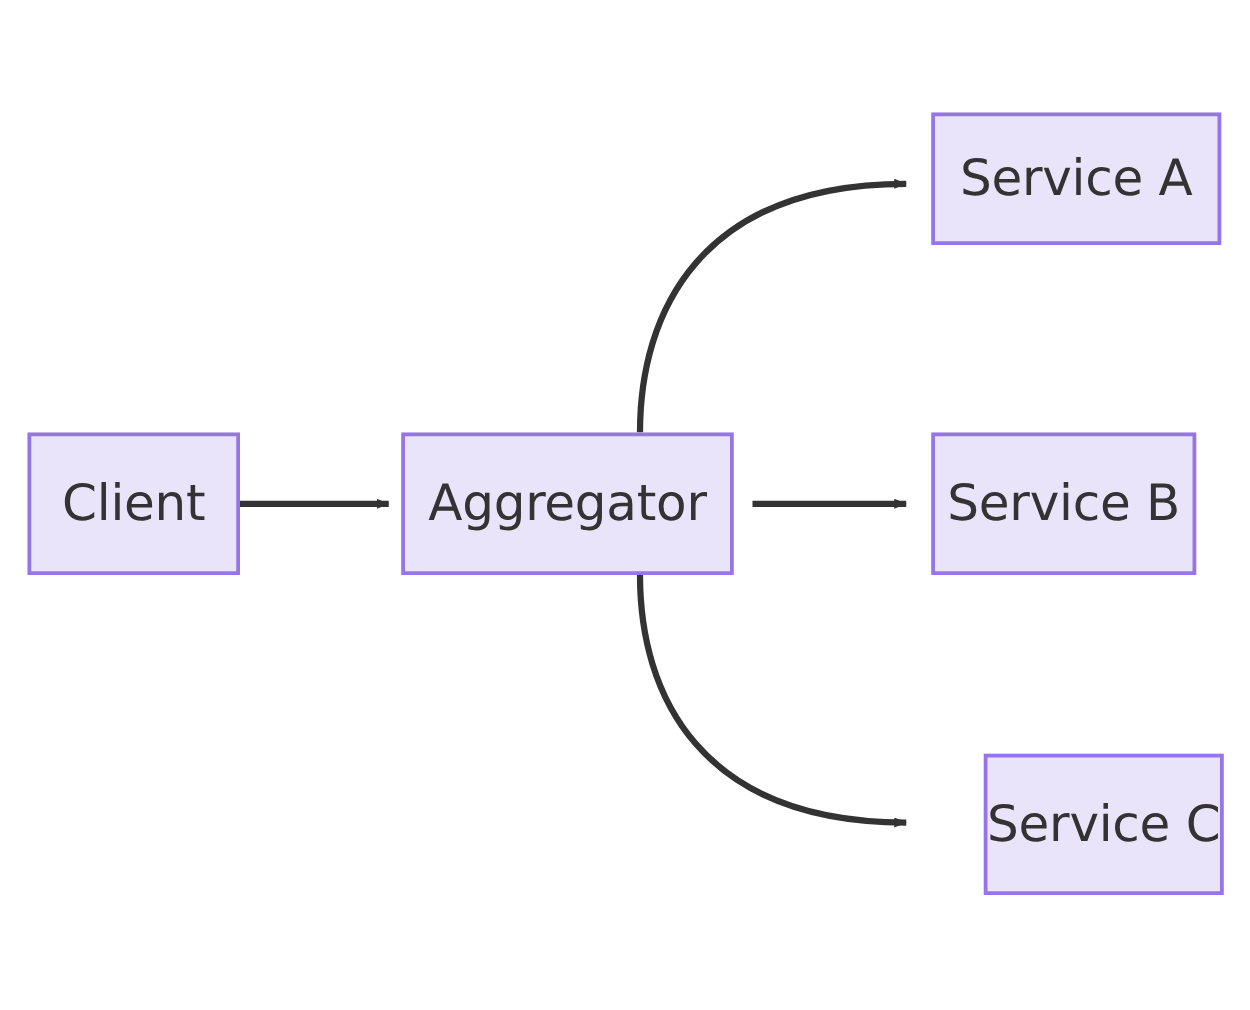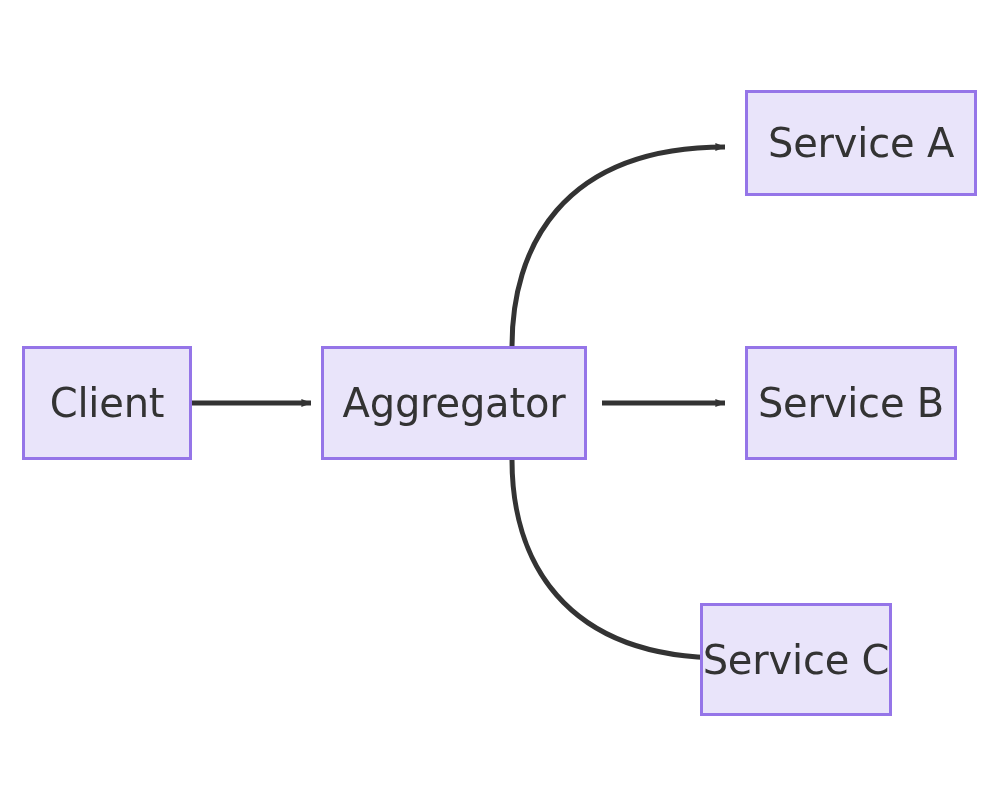--- a/index.html
+++ b/index.html
@@ -42,21 +42,21 @@
     line-height: 1;
     font-family: "DejaVu Sans", sans-serif;
     white-space: nowrap;
     letter-spacing: -0.2px;
   }
   
   #node-client     { left: 22px;  top: 346px; width: 170px; height: 114px; }
   #node-aggregator { left: 321px; top: 346px; width: 266px; height: 114px; }
   #node-service-a  { left: 745px; top: 90px;  width: 232px; height: 106px; }
   #node-service-b  { left: 745px; top: 346px; width: 212px; height: 114px; }
-  #node-service-c  { left: 700px; top: 603px; width: 192px; height: 113px; }
+  #node-service-c  { left: 787px; top: 603px; width: 192px; height: 113px; }
 </style>
 </head>
 <body>
 
 <div id="diagram-canvas">
 
   <svg id="edge-layer" viewBox="0 0 1000 808" width="1000" height="808" xmlns="http://www.w3.org/2000/svg">
     <defs>
       <marker id="arrowhead" markerWidth="10" markerHeight="8" refX="9.6" refY="4" orient="auto" markerUnits="userSpaceOnUse">
         <path d="M 0 0 L 10 4 L 0 8 z" fill="#333333"></path>

